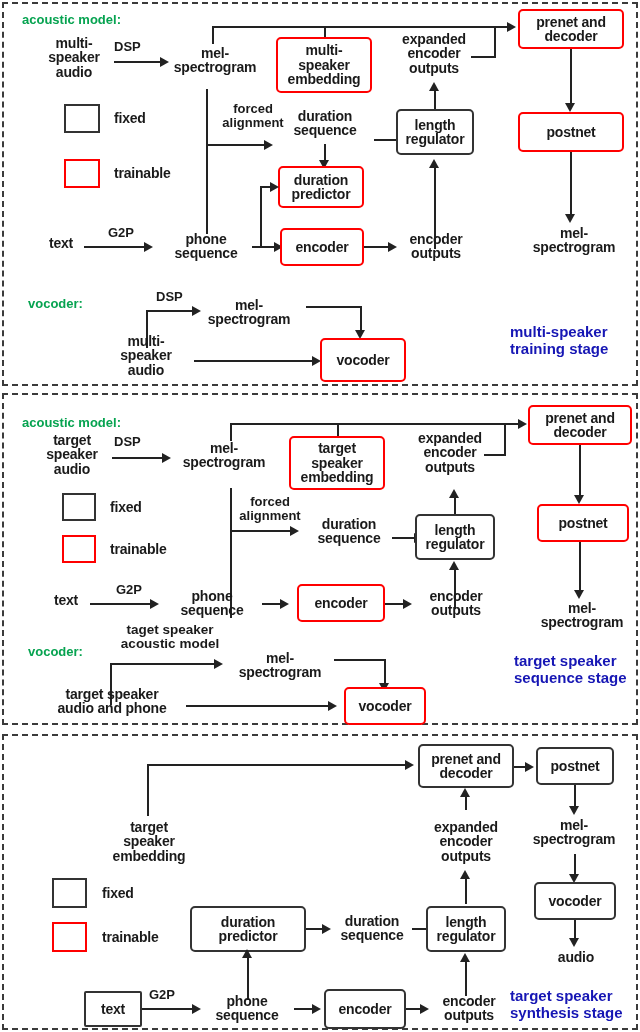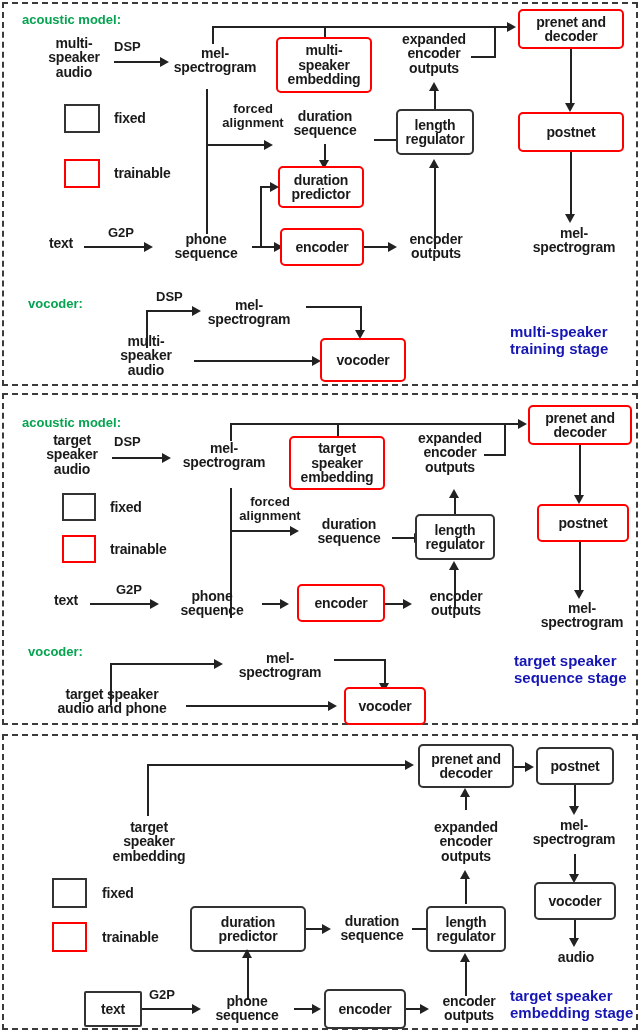--- a/index.html
+++ b/index.html
@@ -280,20 +280,24 @@
   <div class="h" style="left:381px;top:208px;width:20px;"></div>
   <div class="ar r" style="left:399px;top:204px;"></div>
 
   <div class="lbl" style="left:412px;top:194px;width:80px;font-size:14px;">
     <div>encoder</div>
     <div>outputs</div>
   </div>
 
   <div class="sec" style="left:24px;top:249px;">vocoder:</div>
 
+  <div class="elab w" style="left:100px;top:228px;width:132px;font-size:13.5px;">
+    <div>taget speaker</div>
+    <div>acoustic model</div>
+  </div>
   <div class="v" style="left:106px;top:268px;height:42px;"></div>
   <div class="h" style="left:106px;top:268px;width:106px;"></div>
   <div class="ar r" style="left:210px;top:264px;"></div>
 
   <div class="lbl" style="left:224px;top:256px;width:104px;font-size:14px;">
     <div>mel-</div>
     <div>spectrogram</div>
   </div>
   <div class="h" style="left:330px;top:264px;width:52px;"></div>
   <div class="v" style="left:380px;top:264px;height:24px;"></div>
@@ -406,17 +410,17 @@
   <div class="h" style="left:402px;top:272px;width:16px;"></div>
   <div class="ar r" style="left:416px;top:268px;"></div>
 
   <div class="lbl" style="left:426px;top:258px;width:78px;font-size:14px;">
     <div>encoder</div>
     <div>outputs</div>
   </div>
 
   <div class="stage" style="left:506px;top:252px;">
     <div>target speaker</div>
-    <div>embedding stage</div>
+    <div>synthesis stage</div>
   </div>
 </div>
 
 </div>
 
 </body></html>

